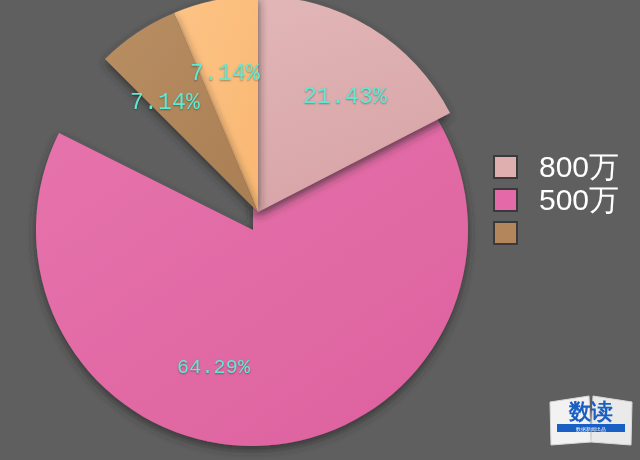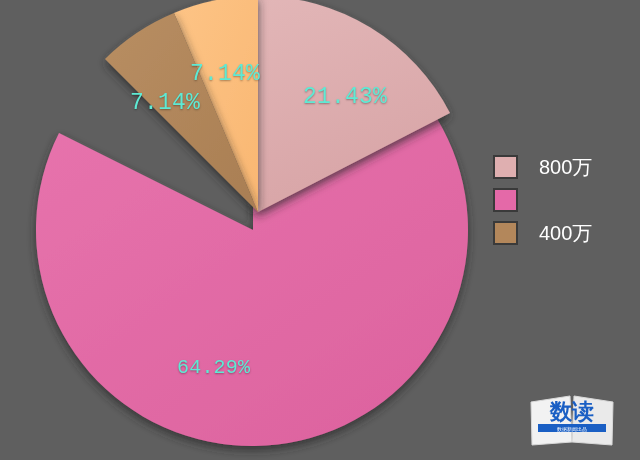--- a/index.html
+++ b/index.html
@@ -61,28 +61,28 @@
   .legend-swatch {
     width: 25px;
     height: 24px;
     border: 2px solid #3a3a3a;
     box-sizing: border-box;
     flex: none;
   }
   .legend-label {
     margin-left: 21px;
     color: #ffffff;
-    font-size: 20px;
+    font-size: 30px;
     line-height: 1;
     white-space: nowrap;
   }
 
   #watermark {
     position: absolute;
-    left: 528px;
+    left: 547px;
     top: 392px;
     width: 88px;
     height: 58px;
   }
   #watermark svg { display: block; }
 </style>
 </head>
 <body>
 
 <div id="stage">
@@ -146,24 +146,24 @@
     <div class="slice-label" id="label-200">7.14%</div>
   </div>
 
   <div id="legend">
     <div class="legend-row">
       <span class="legend-swatch" style="background:#dfafb0"></span>
       <span class="legend-label">800万</span>
     </div>
     <div class="legend-row">
       <span class="legend-swatch" style="background:#e469a8"></span>
+      <span class="legend-label">500万</span>
     </div>
     <div class="legend-row">
       <span class="legend-swatch" style="background:#b3875b"></span>
-      <span class="legend-label">400万</span>
     </div>
   </div>
 
   <div id="watermark">
     <svg width="88" height="58" viewBox="0 0 88 58">
       <path d="M3 10 L42 4 L44 50 L4 53 Z" fill="#f2f2f2" stroke="#d8d8d8" stroke-width="1"></path>
       <path d="M85 10 L46 4 L44 50 L84 53 Z" fill="#eaeaea" stroke="#d8d8d8" stroke-width="1"></path>
       <rect x="10" y="32" width="68" height="8" fill="#1a5fc4"></rect>
       <text x="44" y="27" font-family="'DejaVu Sans', sans-serif" font-size="22" font-weight="bold" fill="#1a5fc4" text-anchor="middle">数读</text>
       <text x="44" y="39" font-family="'DejaVu Sans', sans-serif" font-size="5" fill="#ffffff" text-anchor="middle">数据新闻出品</text>

